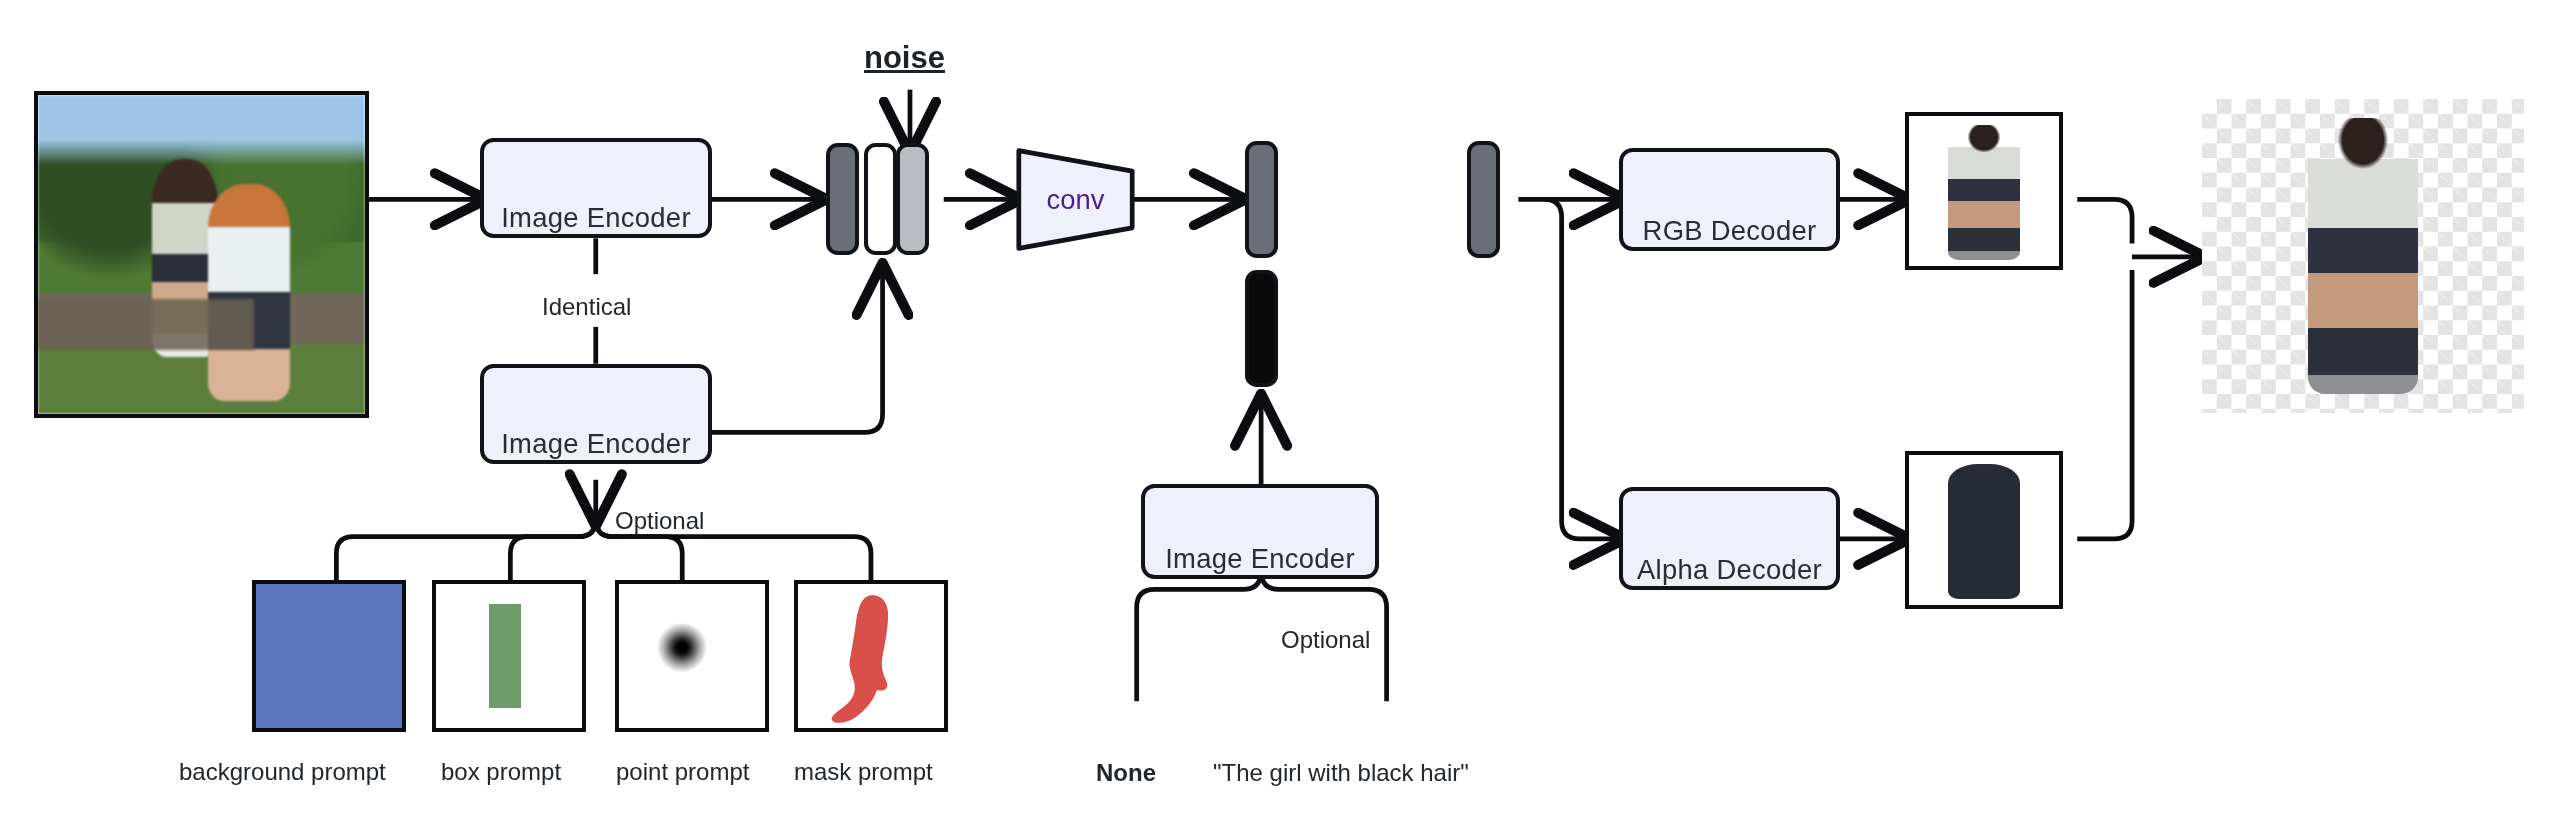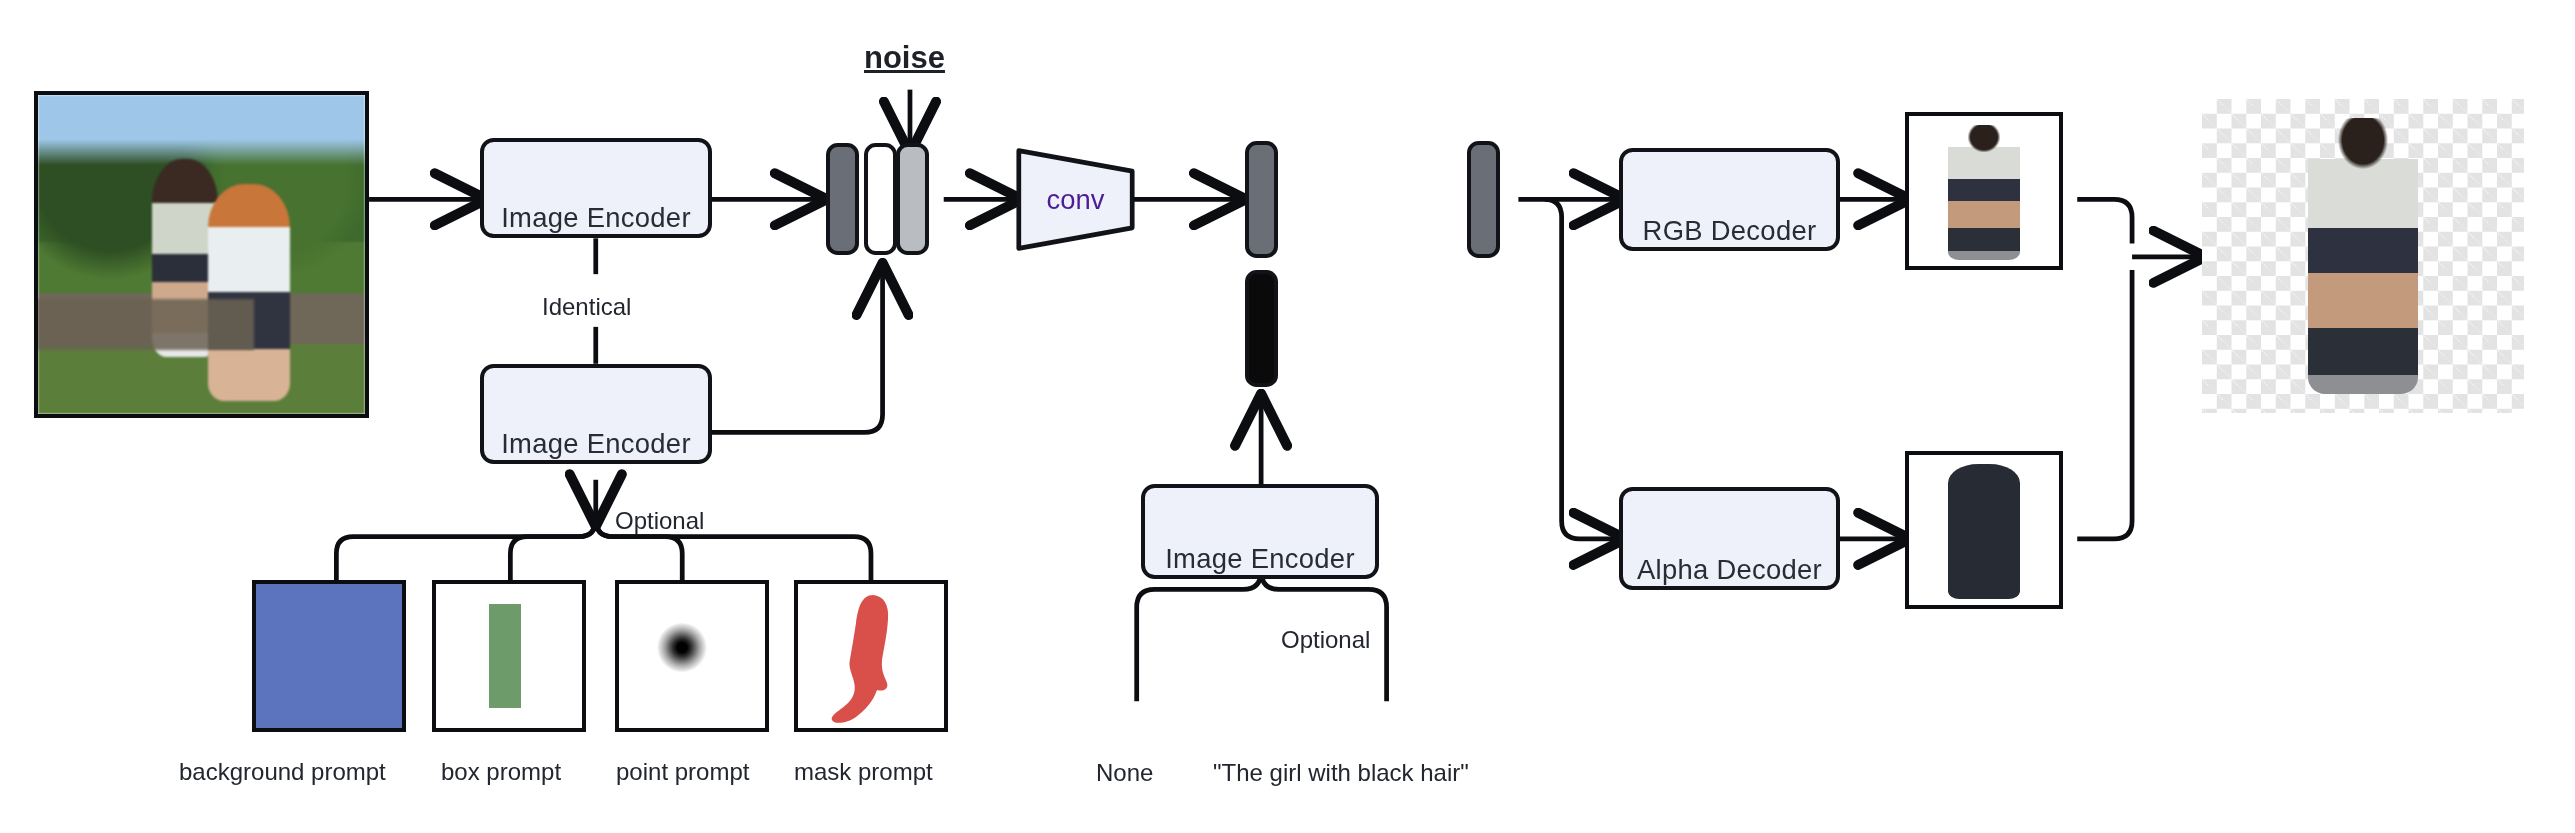--- a/index.html
+++ b/index.html
@@ -184,21 +184,21 @@
                C108,178 100,168 104,150 C108,128 112,104 116,78
                C120,46 128,22 150,22 Z" fill="#d9504a"></path>
     </svg>
   </div>
 
   <div class="cap" style="left:179px;top:758px;">background prompt</div>
   <div class="cap" style="left:441px;top:758px;">box prompt</div>
   <div class="cap" style="left:616px;top:758px;">point prompt</div>
   <div class="cap" style="left:794px;top:758px;">mask prompt</div>
 
-  <div class="cap" style="left:1096px;top:759px;">None</div>
+  <div class="cap" style="left:1096px;top:759px;font-weight:bold;">None</div>
   <div class="cap" style="left:1213px;top:759px;">"The girl with black hair"</div>
 
   <div class="thumb" style="left:1905px;top:112px;width:158px;height:158px;">
     <div style="position:absolute;left:26%;top:6%;width:48%;height:90%;
           background:
             radial-gradient(ellipse 26% 13% at 50% 9%, #2b211c 0 72%, rgba(43,33,28,0) 88%),
             linear-gradient(180deg, rgba(0,0,0,0) 0 16%, #d8dbd6 16% 40%, #2d3140 40% 56%,
                             #c49a7d 56% 76%, #2b2f38 76% 93%, #8d8f93 93% 100%);
           border-radius:42% 42% 16% 16%/14% 14% 6% 6%;filter:blur(0.5px);"></div>
   </div>

